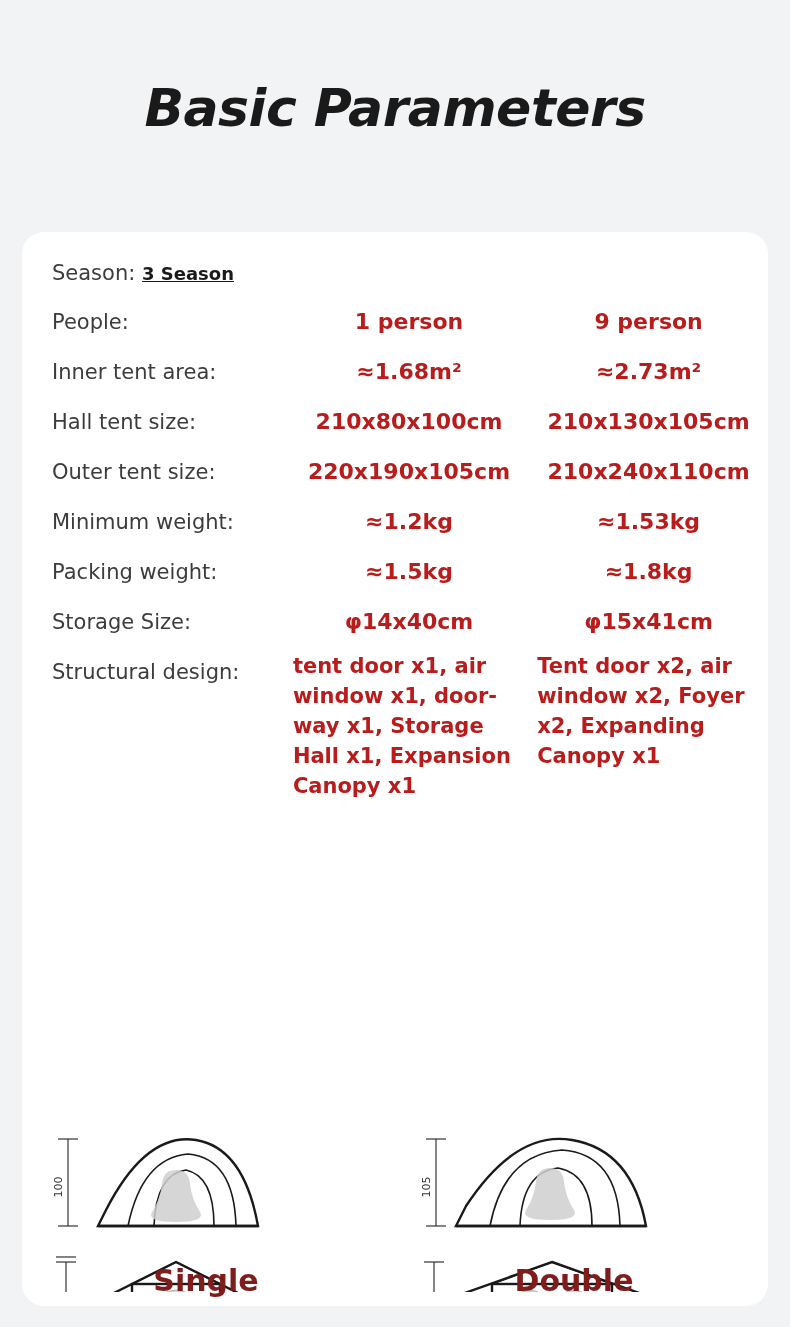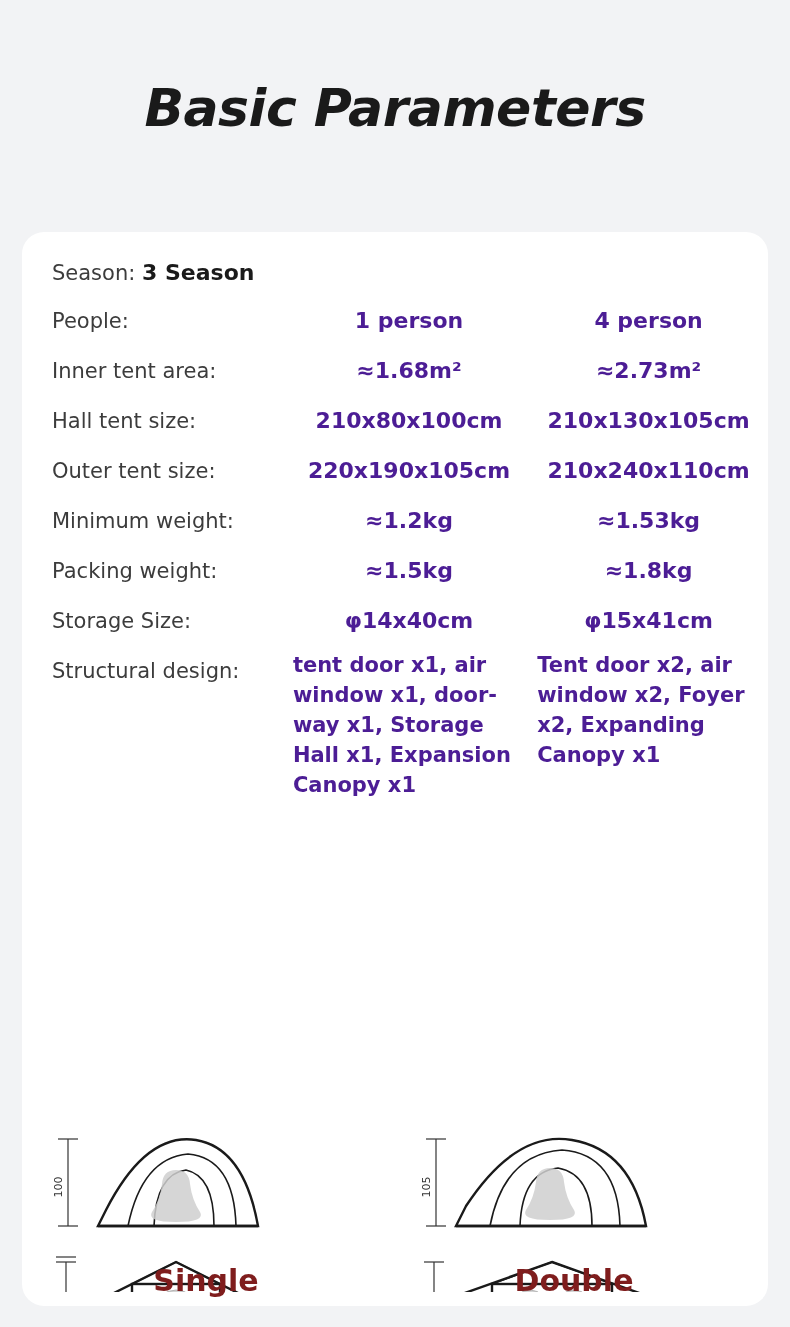--- a/index.html
+++ b/index.html
@@ -56,34 +56,35 @@
     font-size: 21px;
     color: #3c3c3c;
     font-weight: normal;
     line-height: 50px;
     white-space: nowrap;
   }
   .val {
     text-align: center;
     font-size: 22px;
     font-weight: bold;
-    color: #4c1d95;
+    color: #b91c1c;
     line-height: 50px;
     white-space: nowrap;
     margin-left: 30px;
   }
   .val-single { width: 245px; }
   .val-double { width: 245px; }
   .season-row .lbl {
     line-height: 46px;
   }
   .season-strong {
     font-weight: bold;
-    font-size: 22px;
+    font-size: 18px;
     color: #1a1a1a;
+    text-decoration: underline;
   }
   .struct .val {
     line-height: 30px;
     font-size: 21px;
     text-align: left;
     white-space: normal;
     padding-top: 4px !important;
   }
   .struct .val-single { padding-left: 4px !important; padding-right: 6px !important;}
   .struct .val-double { padding-left: 8px !important; }
@@ -136,21 +137,21 @@
           <tr class="season-row">
         <td class="lbl" colspan="3">
           <span>Season:</span>
           <span class="season-strong">3 Season</span>
         </td>
       </tr>
 
       <tr>
         <td class="lbl">People:</td>
         <td class="val val-single">1 person</td>
-        <td class="val val-double">4 person</td>
+        <td class="val val-double">9 person</td>
       </tr>
 
       <tr>
         <td class="lbl">Inner tent area:</td>
         <td class="val val-single">≈1.68m²</td>
         <td class="val val-double">≈2.73m²</td>
       </tr>
 
 
       <tr>

